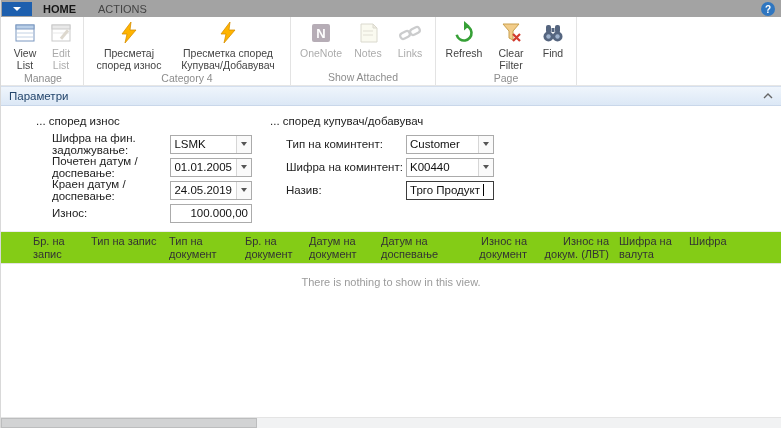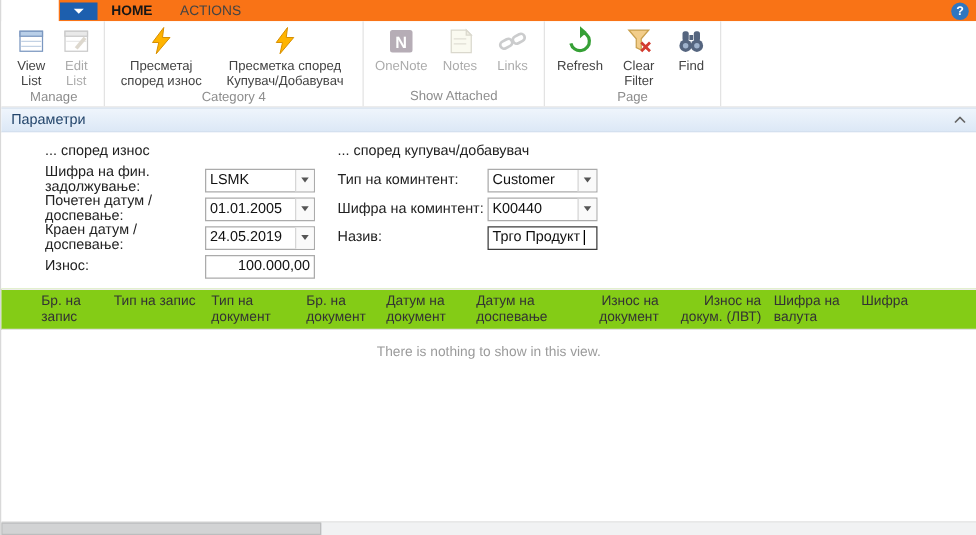--- a/index.html
+++ b/index.html
@@ -1,21 +1,21 @@
 <!DOCTYPE html>
 <html><head>
 <meta charset="utf-8">
 <style>
   * { margin:0; padding:0; box-sizing:border-box; }
   html,body { background:#e8e8e8; }
   body { font-family:"Liberation Sans", sans-serif; }
   .app { position:relative; width:781px; height:428px; background:#fff; overflow:hidden; border-left:1px solid #d9d9d9; }
 
   
-  .tab-row { height:17px; display:flex; align-items:flex-end; background:#f97316;margin-left:46px; }
+  .tab-row { height:17px; display:flex; align-items:flex-end; background:#a3a3a3; }
   .app-menu-btn { width:30px; height:14px; margin:1px 0 1px 1px; background:#1d5fae; display:flex; align-items:center; justify-content:center; cursor:pointer; }
   .app-menu-btn .chev { width:0; height:0; border-left:4px solid transparent; border-right:4px solid transparent; border-top:4px solid #fff; }
   .tab { font-size:11px; color:#444; padding:2px 11px 2px; cursor:pointer; }
   .tab.active { font-weight:bold; color:#161616; }
   .help-btn { position:absolute; top:2px; right:6px; width:14px; height:14px; border-radius:50%; background:#2f76c0; color:#fff; font-size:10px; font-weight:bold; display:flex; align-items:center; justify-content:center; cursor:pointer; }
 
   
   .ribbon-content { display:flex; height:69px; border-bottom:1px solid #e6e6e6; padding-left:2px; background:#fff; }
   .rgroup { display:flex; flex-direction:column; border-right:1px solid #e3e3e3; padding:1px 4px 0; }
   .rgroup-items { flex:1; display:flex; align-items:flex-start; }
@@ -29,21 +29,21 @@
   .param-bar { height:20px; background:linear-gradient(#eff5fc,#dce8f6); border-top:1px solid #d4dfee; border-bottom:1px solid #c9d7ea; display:flex; align-items:center; padding:0 8px; cursor:pointer; }
   .param-bar .ptitle { font-size:11.5px; color:#23456b; }
   .param-bar .collapse { margin-left:auto; display:flex; align-items:center; }
 
   
   .param-panel { height:125px; padding:9px 0 0 35px; display:flex; background:#fff; }
   .pgroup-title { font-weight:normal; font-size:11.5px; color:#222; margin-bottom:7px; }
   .pg-left { width:216px; }
   .pg-right { margin-left:18px; }
   .frow { display:flex; align-items:center; height:20px; margin-bottom:3px; }
-  .flabel { font-size:11.5px; color:#222; }
+  .flabel { font-size:11.5px; color:#222;margin-left:16px; }
   .pg-left .flabel { width:128px; }
   .pg-right .flabel { width:120px; }
   .finput { width:88px; height:19px; border:1px solid #ababab; background:#fff; display:flex; align-items:center; font-size:11.5px; color:#111; cursor:text; }
   .finput .val { flex:1; padding:0 3px; white-space:nowrap; overflow:hidden; }
   .finput .dd { width:15px; align-self:stretch; display:flex; align-items:center; justify-content:center; background:#fafafa; border-left:1px solid #d6d6d6; cursor:pointer; }
   .finput .dd .car { width:0; height:0; border-left:3.5px solid transparent; border-right:3.5px solid transparent; border-top:4px solid #555; }
   .finput.num .val { text-align:right; }
   .finput.focused { border:1px solid #3c3c3c; }
   .finput.focused .val { flex:0 0 auto; }
   .finput .tcaret { width:1px; height:12px; background:#000; }

